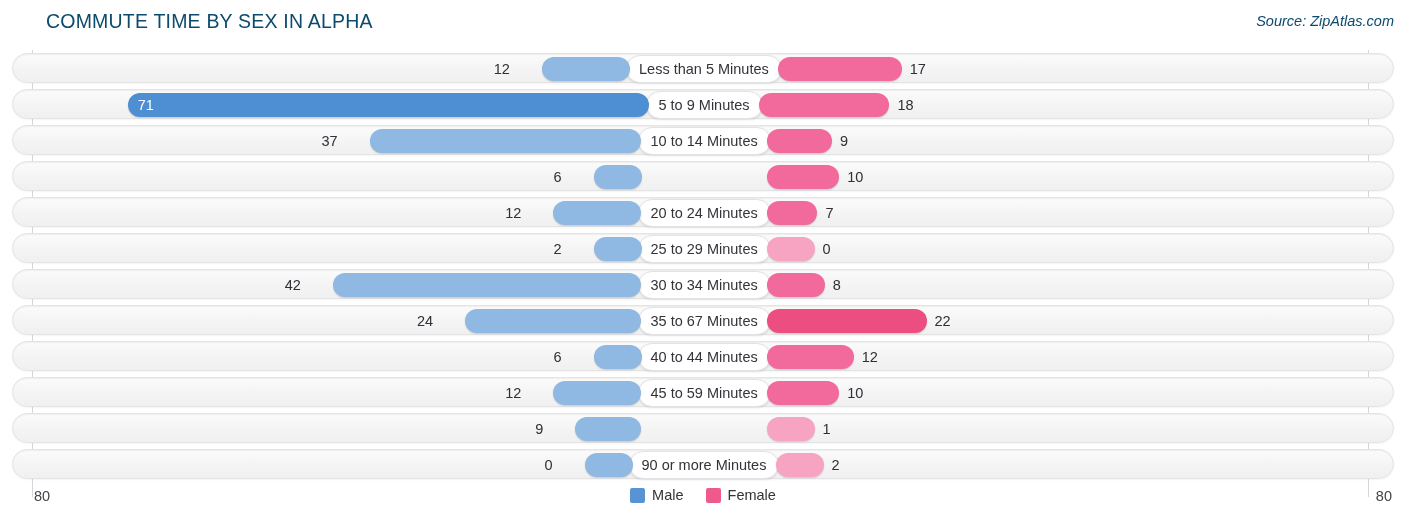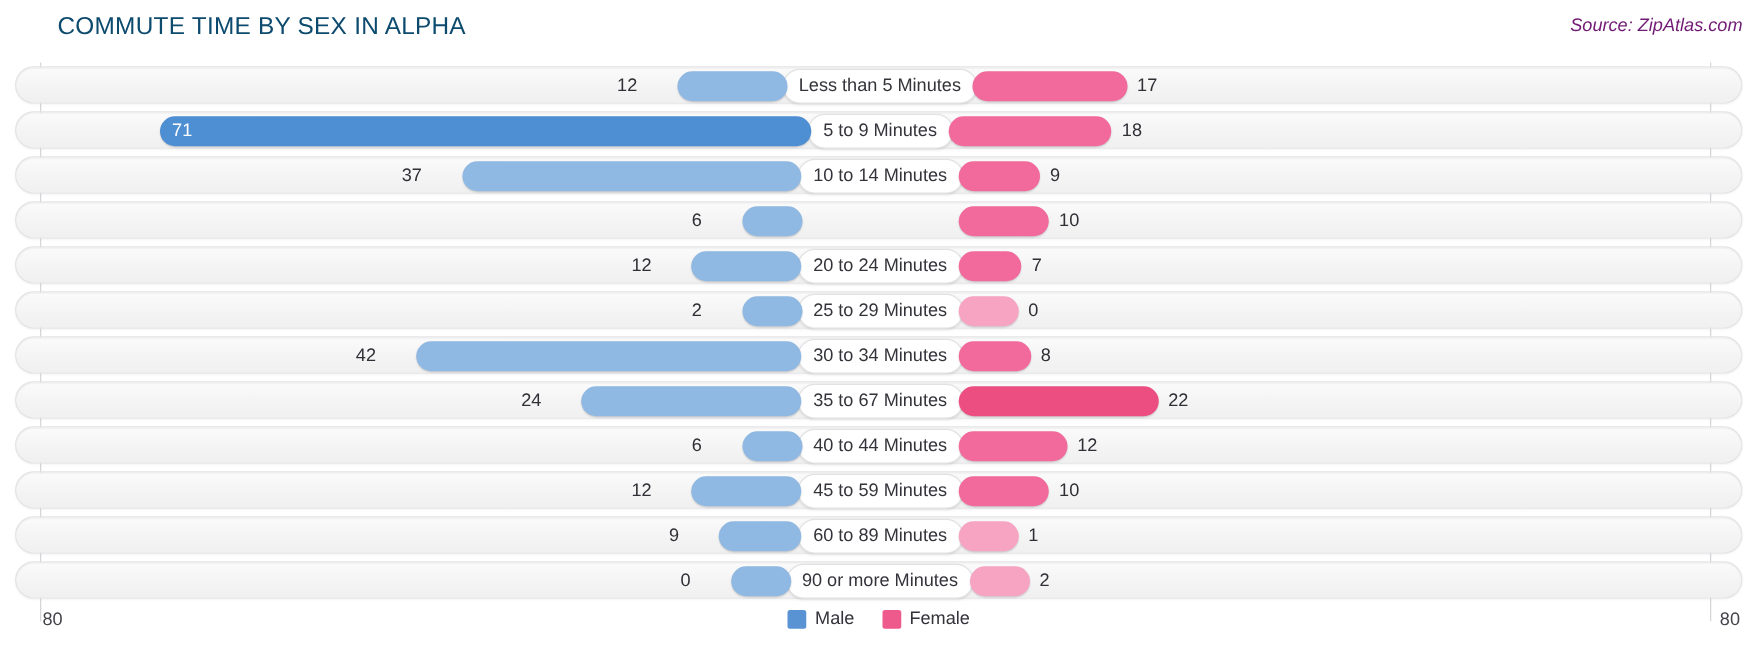--- a/index.html
+++ b/index.html
@@ -13,21 +13,21 @@
   #chart-root { position: relative; width: 1406px; height: 523px; }
 
   
   #chart-title {
     position: absolute; left: 14px; top: 10px;
     font-size: 19.5px; font-weight: 400; letter-spacing: .2px;
     color: #0c4a6e; white-space: nowrap; margin-left: 32px;
   }
   #source-label {
     position: absolute; right: 12px; top: 13px;
-    font-size: 14.5px; font-style: italic; color: #701a75; white-space: nowrap;
+    font-size: 14.5px; font-style: italic; color: #0c4a6e; white-space: nowrap;
   }
 
   
   #plot {
     position: absolute; left: 0; top: 50px;
     width: 1406px; height: 435px;
   }
   .gridline {
     position: absolute; top: 0; bottom: -12px; width: 1px;
     background: #d6d6da;
@@ -158,21 +158,20 @@
         <div class="val female-out" style="left: 848.8px;">12</div>
       </div>
       <div class="row" style="top: 327px;">
         <div class="cat-pill" style="left: 624.5px; text-align: center;">45 to 59 Minutes</div>
         <div class="bar male" style="left: 540.3px; width: 88.2px; background: rgb(143, 184, 226);"></div>
         <div class="val male-out" style="right: 871.7px;">12</div>
         <div class="bar female" style="left: 753.5px; width: 72.75px; background: rgb(242, 105, 155);"></div>
         <div class="val female-out" style="left: 834.25px;">10</div>
       </div>
       <div class="row" style="top: 363px;">
-        <div class="cat-pill" style="left: 624.5px;">60 to 89 Minutes</div>
         <div class="bar male" style="left: 562.35px; width: 66.15px; background: rgb(143, 184, 226);"></div>
         <div class="val male-out" style="right: 849.65px;">9</div>
         <div class="bar female" style="left: 753.5px; width: 48px; background: rgb(247, 163, 194);"></div>
         <div class="val female-out" style="left: 809.5px;">1</div>
       </div>
       <div class="row" style="top: 399px;">
         <div class="cat-pill" style="left: 615.5px;">90 or more Minutes</div>
         <div class="bar male" style="left: 571.5px; width: 48px; background: rgb(143, 184, 226);"></div>
         <div class="val male-out" style="right: 840.5px;">0</div>
         <div class="bar female" style="left: 762.5px; width: 48px; background: rgb(247, 163, 194);"></div>

